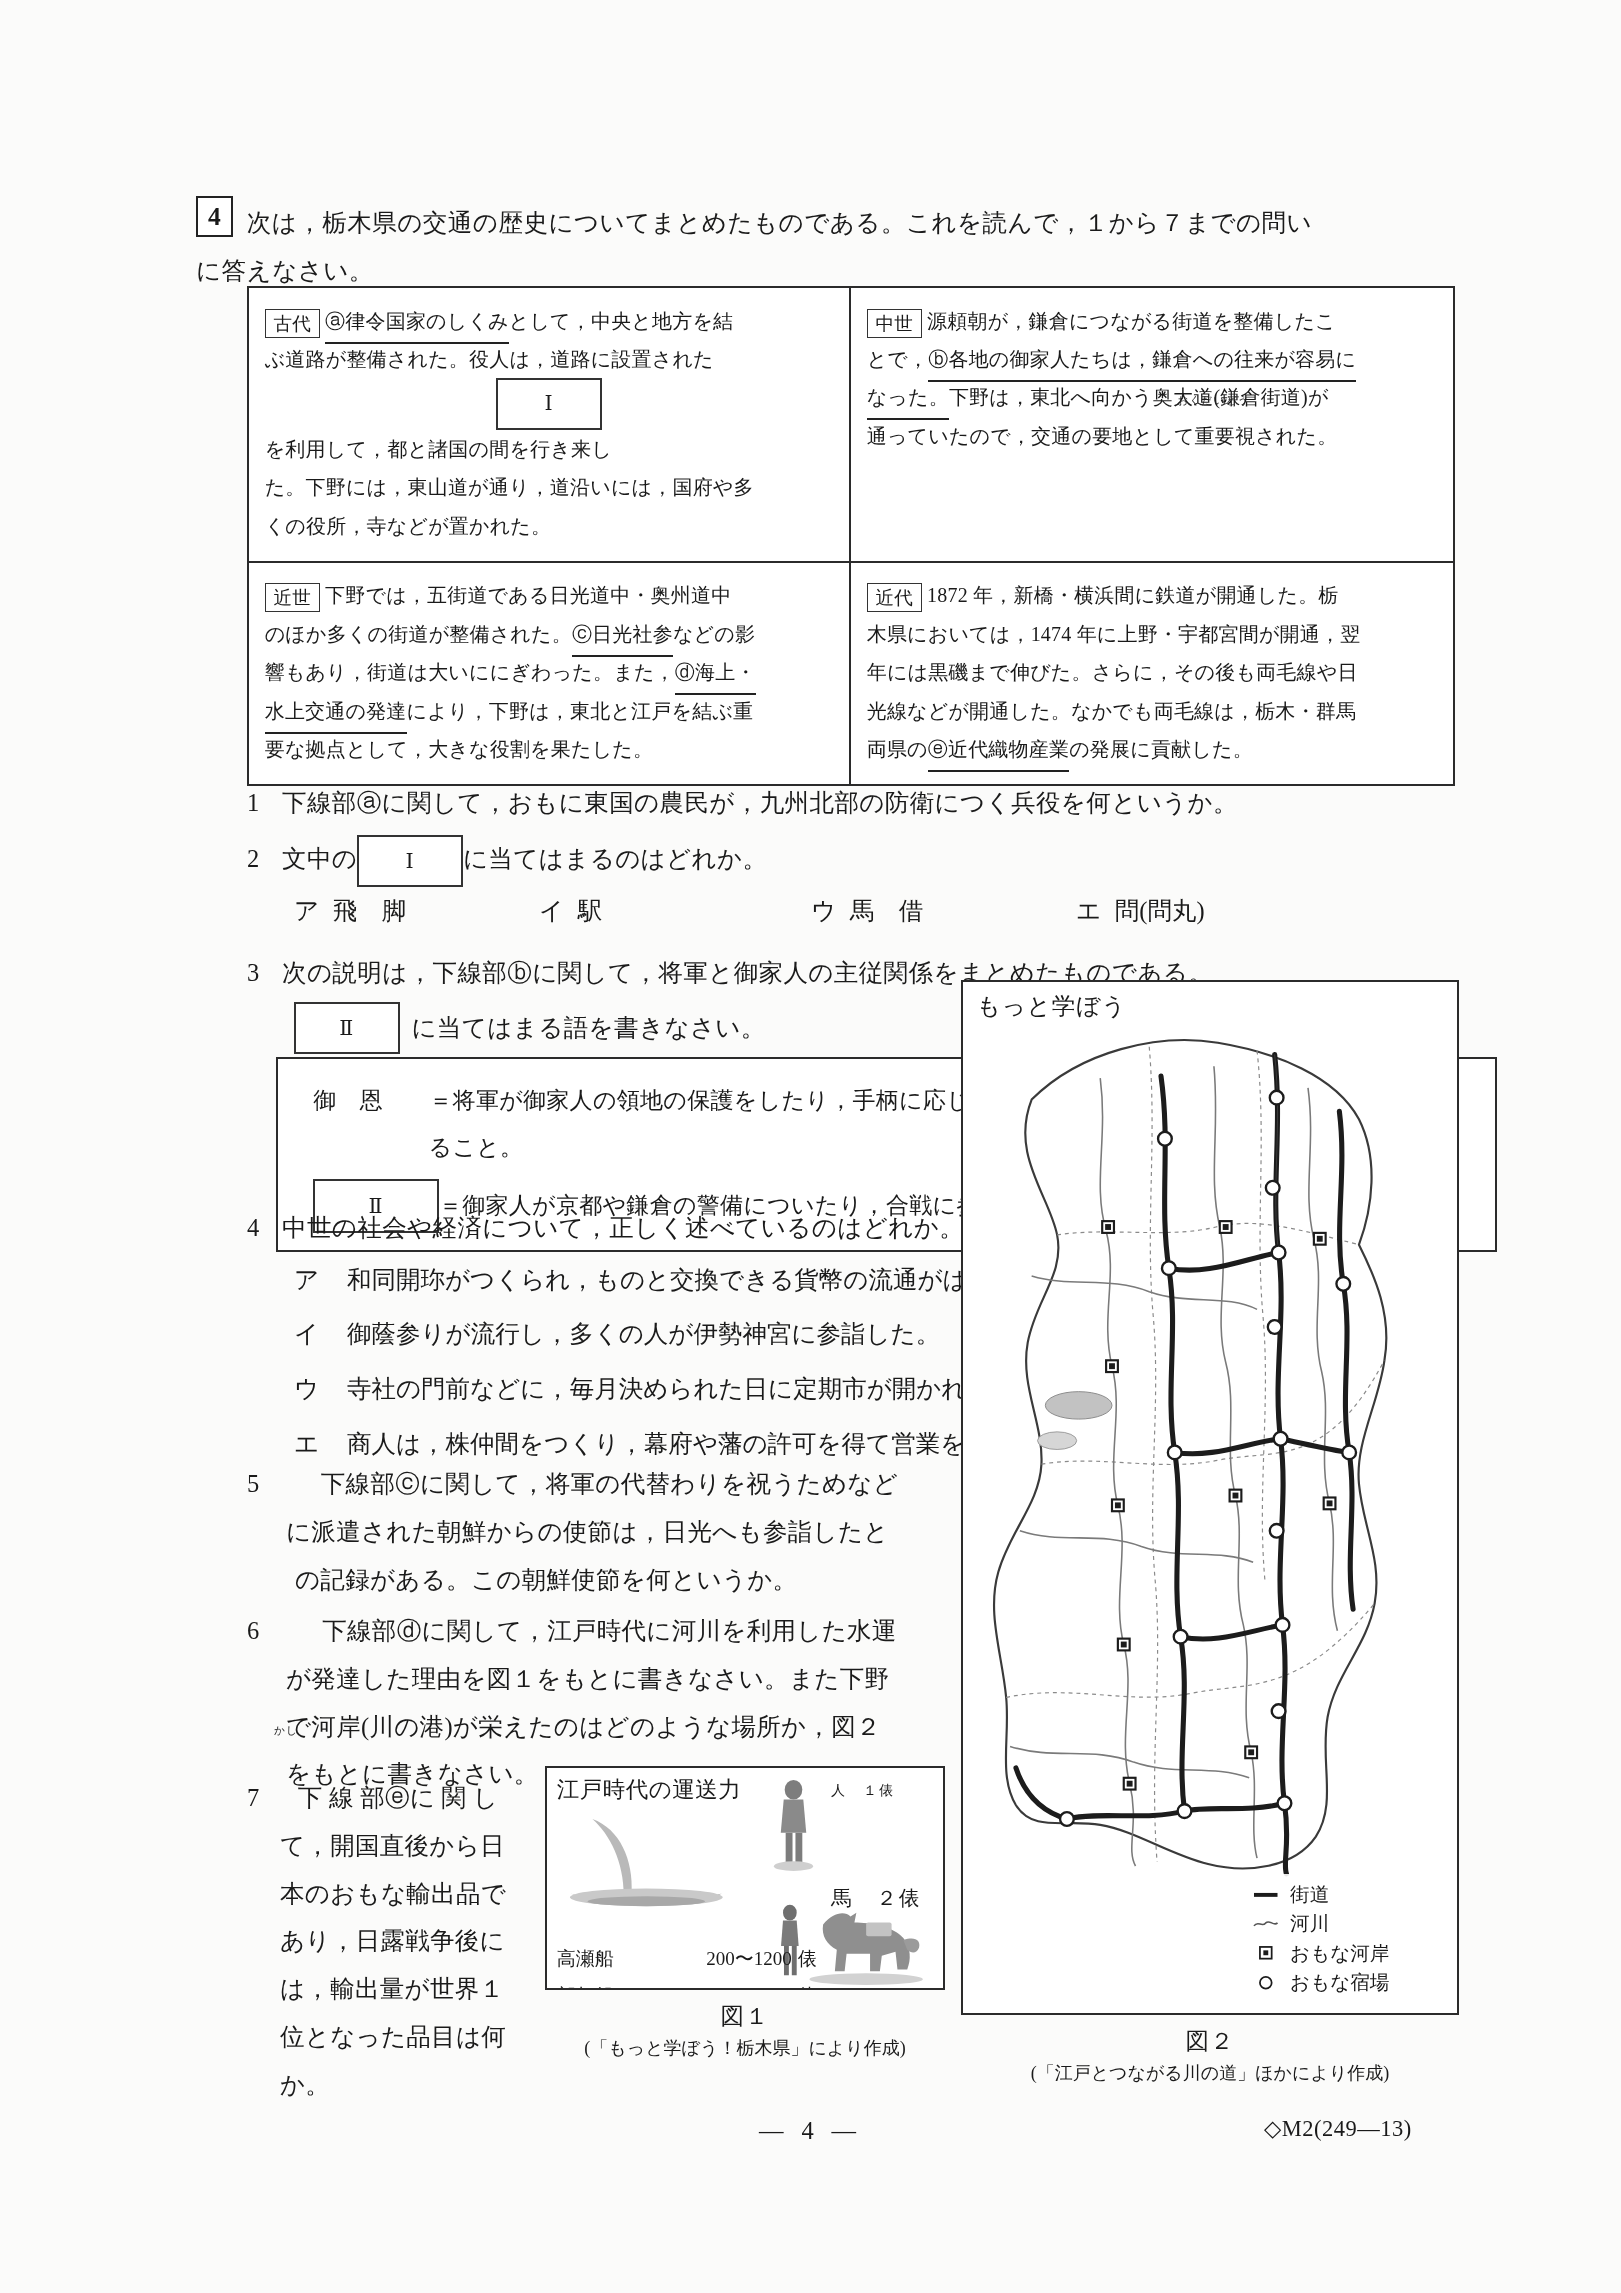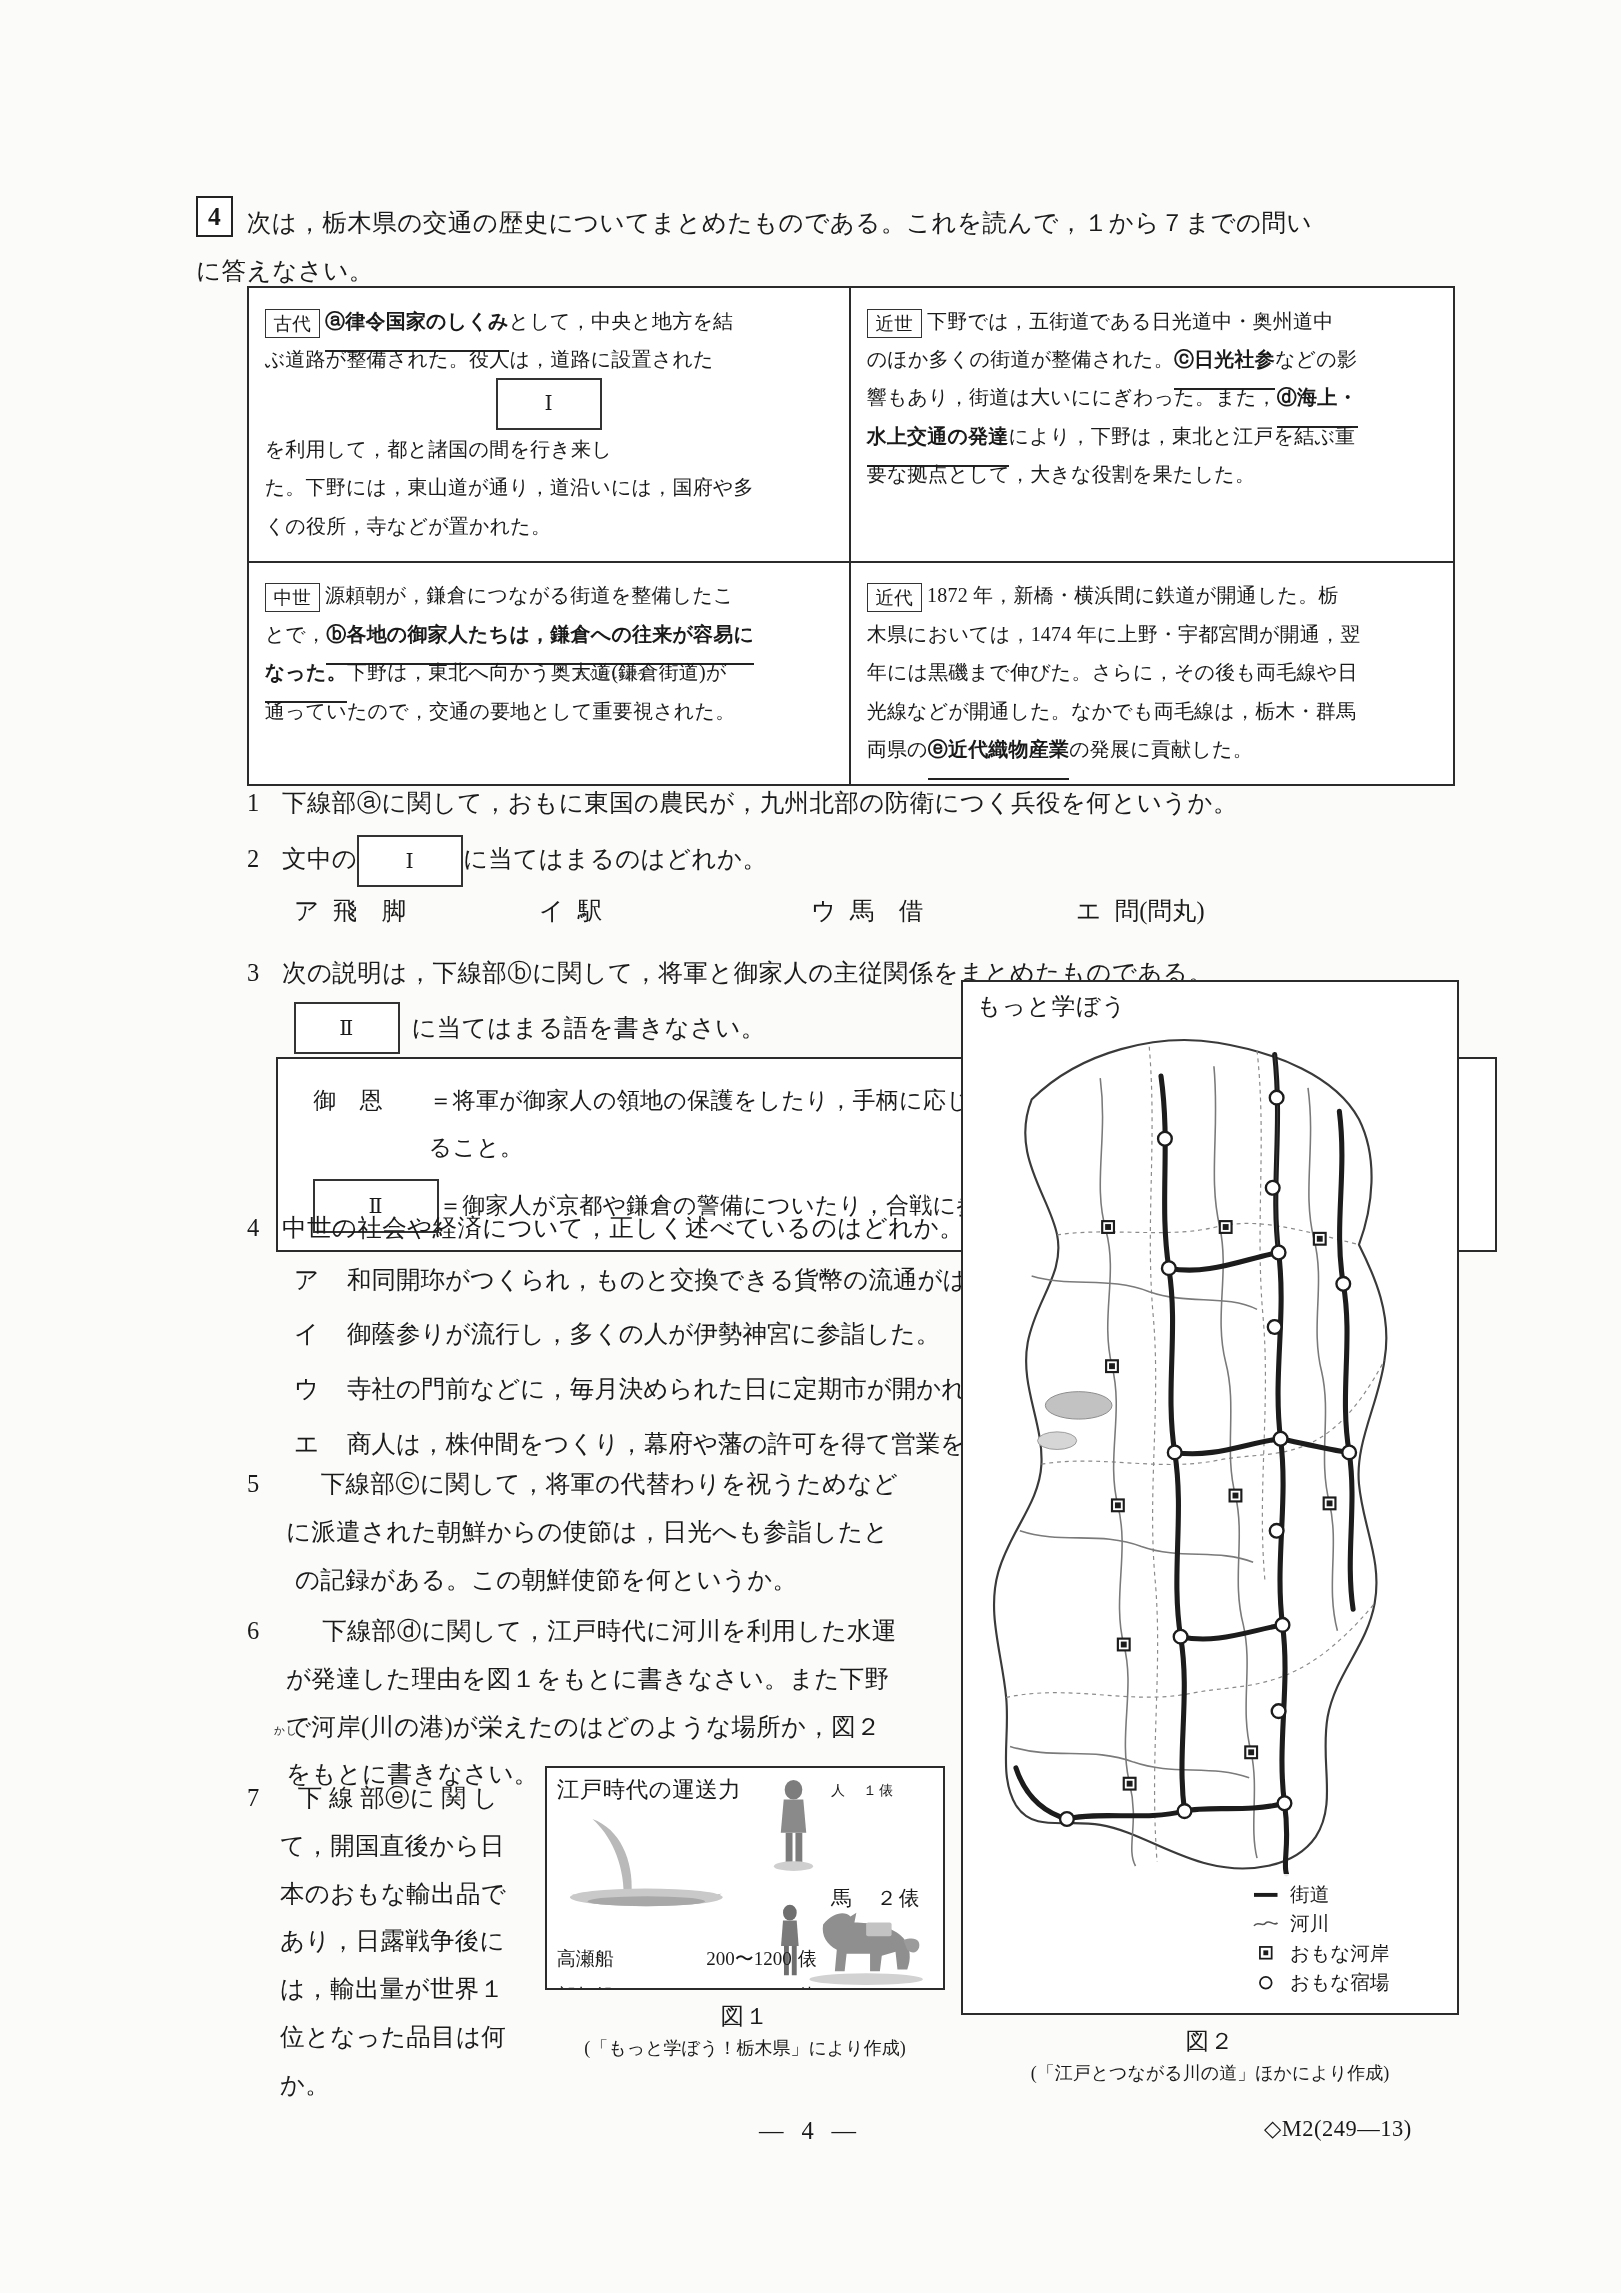--- a/index.html
+++ b/index.html
@@ -20,21 +20,21 @@
   .tagbox{
     display:inline-block;border:1.6px solid #333;padding:1px 7.8px;
     font-size:18.6px;line-height:1.35;background:#fff;vertical-align:middle;
   }
   .romanbox{
     display:inline-block;border:2.4px solid #333;min-width:82px;
     text-align:center;font-size:20.6px;padding:3.9px 9.8px;background:#fff;
     vertical-align:middle;letter-spacing:1px;
   }
   .u-thick{
-    border-bottom:2.5px solid #222;padding-bottom:18px;font-weight:bold;
+    border-bottom:2.5px solid #222;padding-bottom:10px;
   }
   .ruby{position:relative;display:inline-block;}
   .ruby > .rt{
     position:absolute;top:-14.7px;left:50%;transform:translateX(-50%);
     font-size:10.8px;letter-spacing:1px;white-space:nowrap;color:#222;
   }
   
   .intro{
     position:absolute;left:196px;top:196px;width:1264px;
     font-size:24.5px;line-height:1.95;letter-spacing:0.5px;
@@ -180,47 +180,47 @@
       <p class="centerbox">
         <span class="romanbox">Ⅰ</span>
       </p>
       <p>を利用して，都と諸国の間を行き来し</p>
       <p>た。下野には，東山道が通り，道沿いには，国府や多</p>
       <p>くの役所，寺などが置かれた。</p>
     </div>
 
     <div class="eracell">
       <p>
+        <span class="tagbox">中世</span>
+        <span>源頼朝が，鎌倉につながる街道を整備したこ</span>
+      </p>
+      <p>
+        <span>とで，</span><span class="u-thick">ⓑ各地の御家人たちは，鎌倉への往来が容易に</span>
+      </p>
+      <p>
+        <span class="u-thick">なった。</span><span>下野は，東北へ向かう奥大道</span><span class="ruby"><span class="rt">おくだいどう</span></span><span>(鎌倉街道)が</span>
+      </p>
+      <p>通っていたので，交通の要地として重要視された。</p>
+    </div>
+
+    <div class="eracell">
+      <p>
         <span class="tagbox">近世</span>
         <span>下野では，五街道である日光道中・奥州道中</span>
       </p>
       <p>
         <span>のほか多くの街道が整備された。</span><span class="u-thick">ⓒ日光社参</span><span>などの影</span>
       </p>
       <p>
         <span>響もあり，街道は大いににぎわった。また，</span><span class="u-thick">ⓓ海上・</span>
       </p>
       <p>
         <span class="u-thick">水上交通の発達</span><span>により，下野は，東北と江戸を結ぶ重</span>
       </p>
       <p>要な拠点として，大きな役割を果たした。</p>
-    </div>
-
-    <div class="eracell">
-      <p>
-        <span class="tagbox">中世</span>
-        <span>源頼朝が，鎌倉につながる街道を整備したこ</span>
-      </p>
-      <p>
-        <span>とで，</span><span class="u-thick">ⓑ各地の御家人たちは，鎌倉への往来が容易に</span>
-      </p>
-      <p>
-        <span class="u-thick">なった。</span><span>下野は，東北へ向かう奥大道</span><span class="ruby"><span class="rt">おくだいどう</span></span><span>(鎌倉街道)が</span>
-      </p>
-      <p>通っていたので，交通の要地として重要視された。</p>
     </div>
 
     <div class="eracell">
       <p>
         <span class="tagbox">近代</span>
         <span>1872 年，新橋・横浜間に鉄道が開通した。栃</span>
       </p>
       <p>木県においては，1474 年に上野・宇都宮間が開通，翌</p>
       <p>年には黒磯まで伸びた。さらに，その後も両毛線や日</p>
       <p>光線などが開通した。なかでも両毛線は，栃木・群馬</p>

